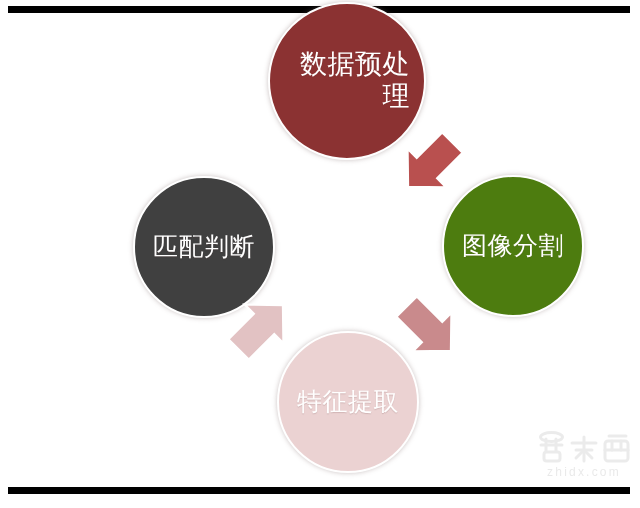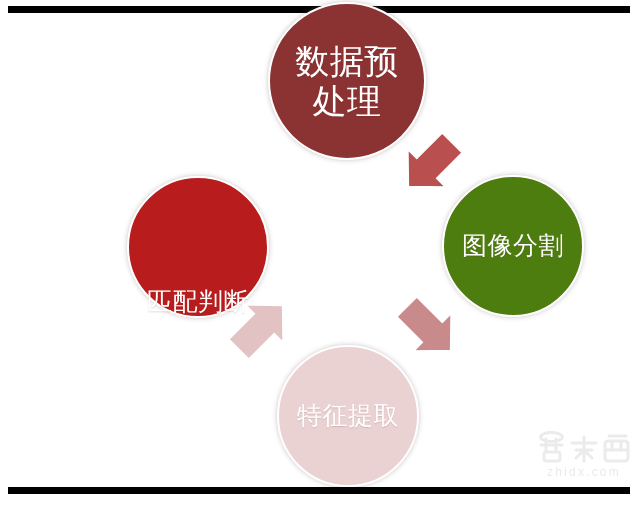--- a/index.html
+++ b/index.html
@@ -49,44 +49,43 @@
     padding: 0 14px;
     text-shadow: 0 1px 1px rgba(90,50,50,0.18);
   }
 
   
   #node-preprocess {
     left: 268px; top: 2px;
     width: 158px; height: 158px;
     background: #8b3232;
   }
-  #node-preprocess .node-label { font-size: 34px; }
+  #node-preprocess .node-label { font-size: 27px; text-align: right; }
 
   
   #node-segment {
     left: 442px; top: 175px;
     width: 142px; height: 142px;
     background: #4d7c0f;
   }
   #node-segment .node-label { font-size: 25px; }
 
   
   #node-feature {
-    left: 277px; top: 345px;
+    left: 277px; top: 331px;
     width: 142px; height: 142px;
     background: #ebd2d2;
   }
   #node-feature .node-label { font-size: 25px; }
 
   
   #node-match {
-    left: 127px; top: 176px;
+    left: 133px; top: 176px;
     width: 142px; height: 142px;
-    background: #b91c1c;
-    align-items: flex-end;
+    background: #404040;
   }
   #node-match .node-label { font-size: 25px; }
 
   
   .arrow {
     position: absolute;
     width: 72px;
     height: 72px;
   }
   .arrow svg { display: block; width: 100%; height: 100%; }

